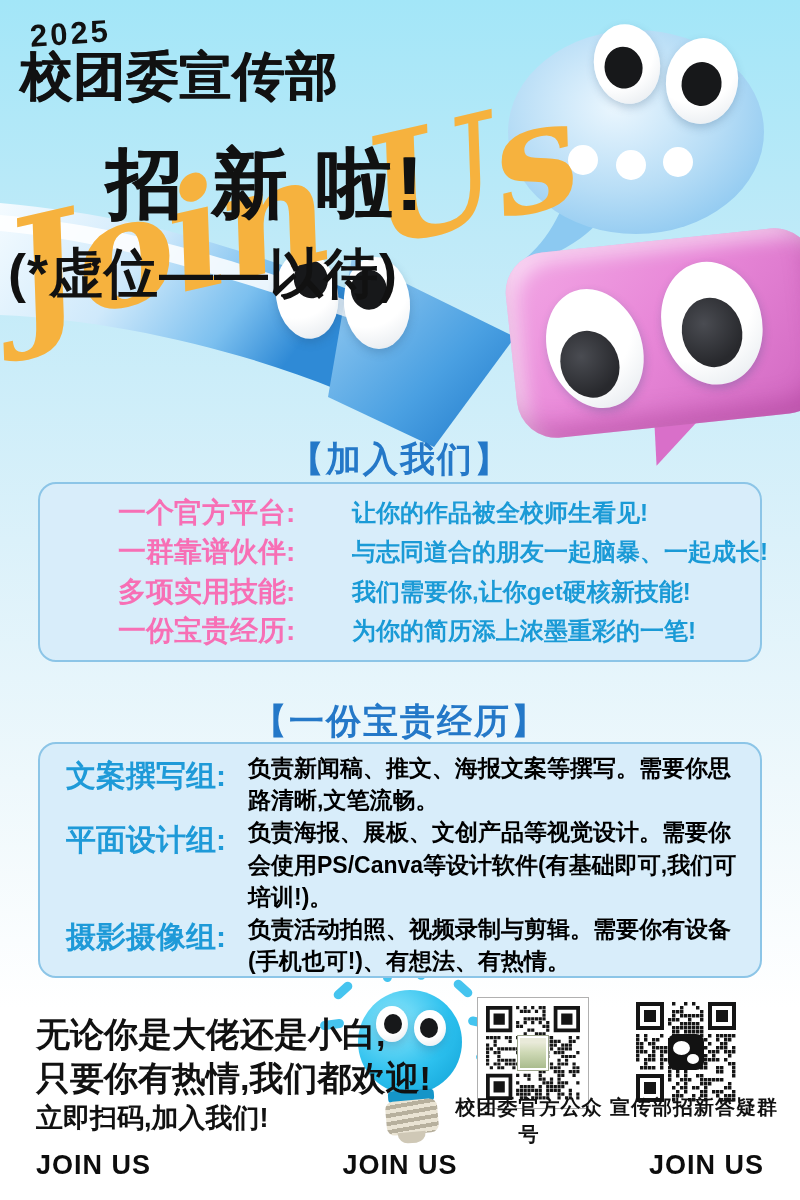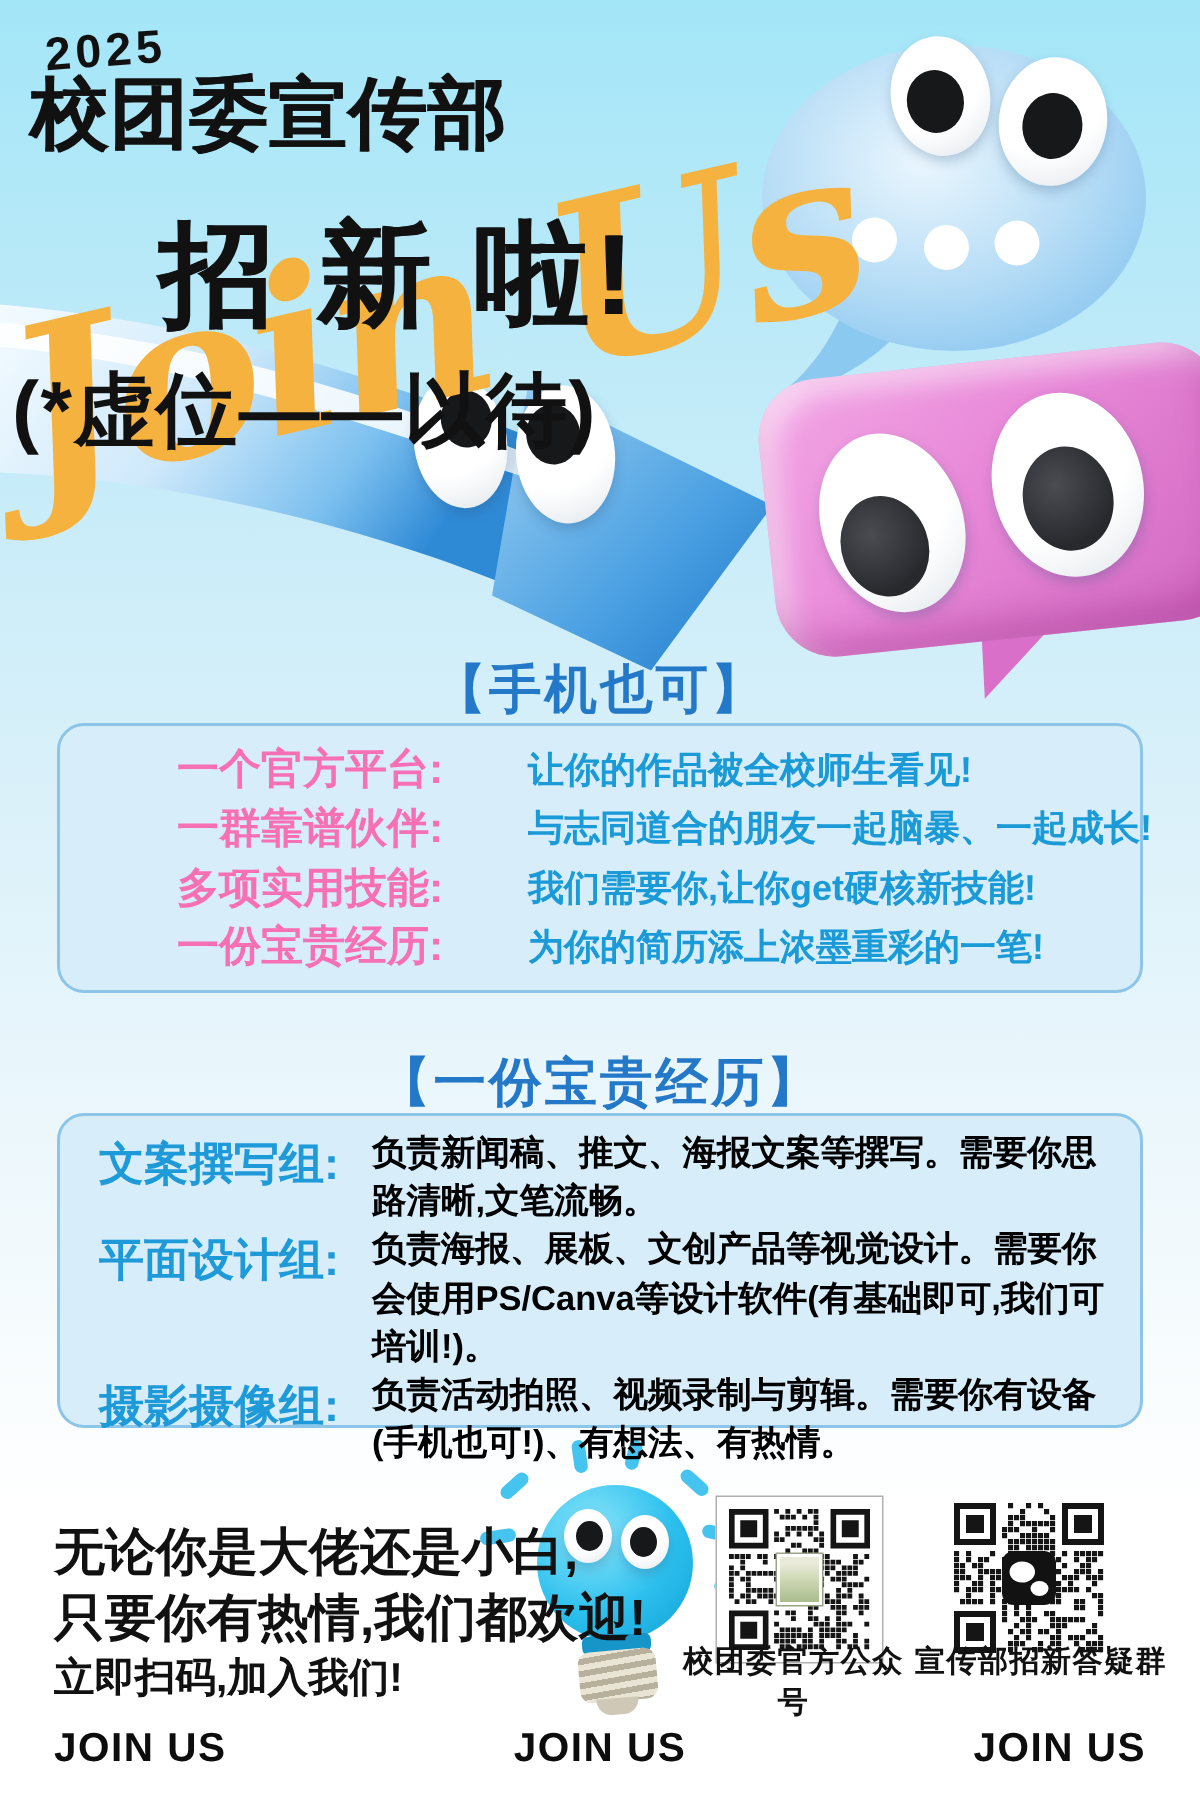--- a/index.html
+++ b/index.html
@@ -44,21 +44,21 @@
   .neck{position:absolute;left:58px;top:118px;width:46px;height:12px;background:#1595c8;border-radius:4px;transform:rotate(-4deg);}
   .screw{position:absolute;left:56px;top:128px;width:52px;height:34px;border-radius:8px;transform:rotate(-5deg);
     background:repeating-linear-gradient(175deg,#eae4d4 0 4px,#b7b09d 4px 8px);}
   .screw-tip{position:absolute;left:68px;top:160px;width:28px;height:11px;background:#cfc8b6;border-radius:0 0 10px 10px;transform:rotate(-5deg);}
   
   .sec-header{left:0;width:800px;text-align:center;font-size:35px;font-weight:900;color:#2478c8;z-index:5;letter-spacing:2px;}
   .h-give{top:436px;} .h-need{top:698px;}
   .box{left:38px;width:724px;background:#d8edfa;border:2px solid #8cc5e7;border-radius:18px;box-sizing:border-box;
     display:flex;flex-direction:column;justify-content:space-evenly;padding:8px 20px;z-index:5;}
   .box-give{top:482px;height:180px;}
-  .box-need{top:742px;height:210px;}
+  .box-need{top:742px;height:236px;}
   .row{display:flex;align-items:center;}
   .box-give .g-label{flex:0 0 208px;margin-left:58px;font-size:28px;font-weight:900;color:#f76fb5;white-space:nowrap;}
   .box-give .g-desc{font-size:24px;font-weight:700;color:#1a9ad6;margin-left:26px;white-space:nowrap;}
   .box-need .row{align-items:flex-start;}
   .box-need .n-label{flex:0 0 172px;margin-left:6px;font-size:30px;font-weight:900;color:#1e9ad8;white-space:nowrap;padding-top:4px;}
   .box-need .n-desc{font-size:23px;font-weight:700;color:#000000;margin-left:10px;line-height:1.4;}
   
   .cta1{left:36px;top:1012px;font-size:34px;font-weight:900;z-index:3;}
   .cta2{left:36px;top:1056px;font-size:34px;font-weight:900;z-index:3;}
   .cta3{left:36px;top:1100px;font-size:27px;font-weight:900;z-index:3;}
@@ -144,21 +144,21 @@
         <i class="gray" style="left:18px;top:36px;width:60px;height:70px;"></i>
       </div>
   </div>
 
   <div class="abs year">2025</div>
   <div class="abs script">Join Us</div>
   <h1 class="abs title1" style="margin:0;">校团委宣传部</h1>
   <div class="abs title2">招 新 啦!</div>
   <div class="abs subtitle">(*虚位——以待)</div>
 
-  <div class="abs sec-header h-give">【手机也可】</div>
+  <div class="abs sec-header h-give">【加入我们】</div>
   <div class="abs box box-give">
     <div class="row">
       <span class="g-label">一个官方平台:</span>
       <span class="g-desc">让你的作品被全校师生看见!</span>
     </div>
     <div class="row">
       <span class="g-label">一群靠谱伙伴:</span>
       <span class="g-desc">与志同道合的朋友一起脑暴、一起成长!</span>
     </div>
     <div class="row">

